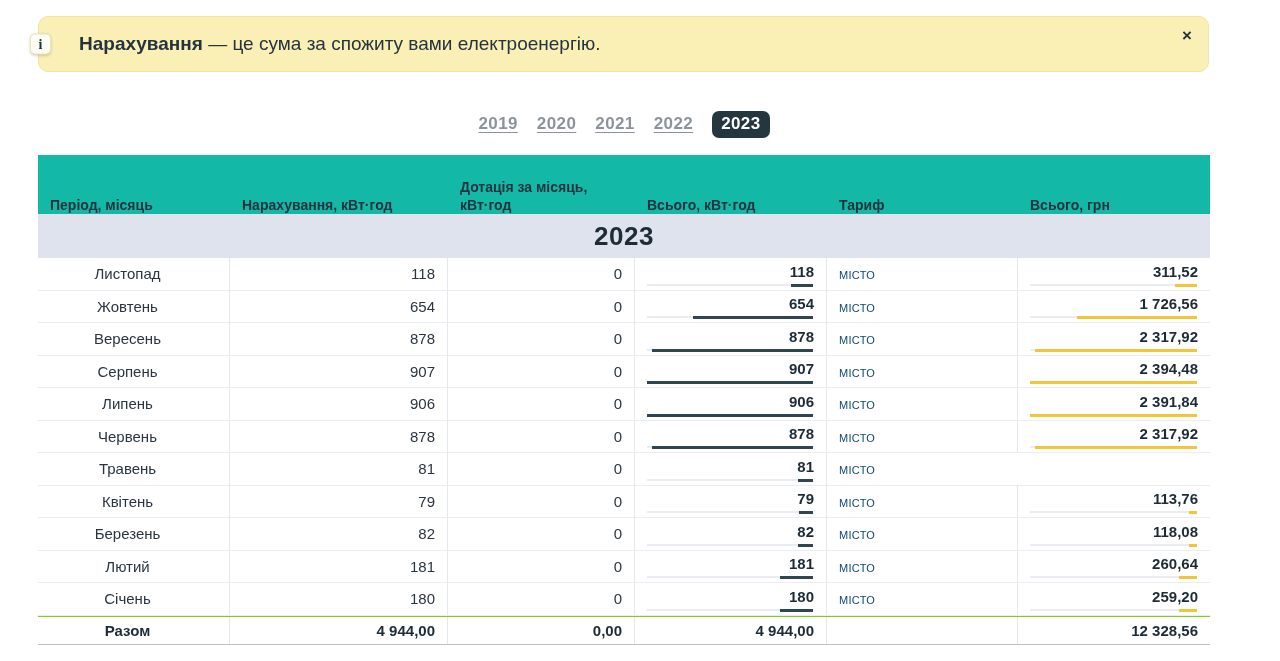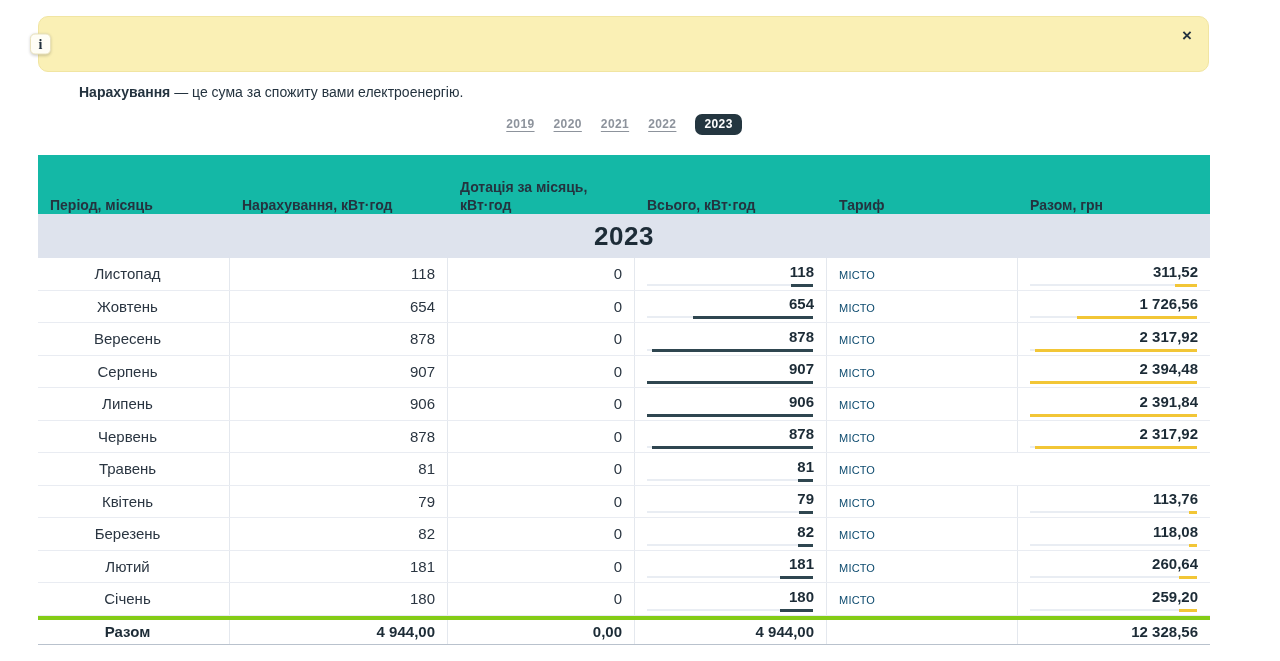--- a/index.html
+++ b/index.html
@@ -8,29 +8,29 @@
   #stage { position:relative; width:1280px; height:661px; overflow:hidden; }
 
   
   .banner { position:absolute; left:38px; top:16px; width:1171px; height:56px;
     background:#FAF0B5; border:1px solid #F1E5A2; border-radius:10px; }
   .banner-icon { position:absolute; left:-9px; top:50%; transform:translateY(-50%);
     width:21px; height:21px; background:#FFFEF6; border:1px solid #E9E2BC; border-radius:5px;
     box-shadow:0 1px 3px rgba(0,0,0,.18); display:flex; align-items:center; justify-content:center;
     font-family:"Liberation Serif","DejaVu Serif",serif; font-weight:700; font-size:14px; color:#23323e; }
   .banner-text { position:absolute; left:40px; top:50%; transform:translateY(-50%);
-    font-size:14px; color:#24333f; white-space:nowrap;margin-top:48px; }
+    font-size:19px; color:#24333f; white-space:nowrap; }
   .banner-text b { font-weight:700; }
   .banner-close { position:absolute; right:12px; top:6px; font-size:17px; font-weight:700;
     color:#24333f; cursor:pointer; line-height:1; padding:4px; }
 
   
   .tabs { position:absolute; left:38px; top:110px; width:1172px; height:28px;
     display:flex; justify-content:center; align-items:center; gap:19px; }
-  .tab { font-size:12px; font-weight:700; letter-spacing:.4px; color:#8D939C;
+  .tab { font-size:17px; font-weight:700; letter-spacing:.4px; color:#8D939C;
     text-decoration:underline; text-underline-offset:3px; cursor:pointer; }
   .tab.selected { color:#ffffff; background:#243640; text-decoration:none;
     padding:3px 9px 4px; border-radius:7px; }
 
   
   .grid { position:absolute; left:38px; top:155px; width:1172px; }
   .thead { display:flex; background:#14b8a6; height:59px; align-items:flex-end; }
   .th { font-size:14px; font-weight:700; color:#24333f; line-height:1.25; padding:0 12px; }
   .year-row { background:#DEE3ED; height:44px; display:flex; align-items:center;
     justify-content:center; font-size:26px; font-weight:800; color:#1d2c37; letter-spacing:.5px; }
@@ -38,21 +38,21 @@
   .tr > div { position:relative; display:flex; align-items:center; padding:0 12px;
     font-size:15px; white-space:nowrap; border-right:1px solid #E4E8EE; }
   .tr > div:last-child { border-right:none; }
   .c0{width:192px} .c1{width:218px} .c2{width:187px} .c3{width:192px} .c4{width:191px} .c5{width:192px}
   .cell-center { justify-content:center; padding-right:24px !important; color:#2a3541; }
   .cell-num { justify-content:flex-end; color:#2a3541; }
   .cell-bold { justify-content:flex-end; font-weight:700; color:#1c2b36; padding-bottom:5px !important; }
   .cell-tariff { font-variant:small-caps; font-size:14px; letter-spacing:.3px; color:#0c4a6e; }
   .meter { position:absolute; left:12px; right:13px; bottom:4px; height:2px; background:#E9EDF3; }
   .meter .fill { position:absolute; right:0; bottom:-1px; height:3px; }
-  .tr.total { height:29.5px; border-top:4px solid #84cc16; border-bottom:1px solid #B9C2CD; }
+  .tr.total { height:29.5px; border-top:1px solid #84cc16; border-bottom:1px solid #B9C2CD; }
   .tr.total > div { font-weight:700; color:#1c2b36; }
   .tr.total .cell-bold { padding-bottom:0 !important; }
 </style>
 </head>
 <body>
 
 <div id="stage">
 
   <div class="banner">
     <div class="banner-icon">i</div>
@@ -68,21 +68,21 @@
       <span class="tab selected">2023</span>
     </div>
 
   <div class="grid">
     <div class="thead">
         <div class="th c0">Період, місяць</div>
         <div class="th c1">Нарахування, кВт·год</div>
         <div class="th c2">Дотація за місяць, кВт·год</div>
         <div class="th c3">Всього, кВт·год</div>
         <div class="th c4">Тариф</div>
-        <div class="th c5">Разом, грн</div>
+        <div class="th c5">Всього, грн</div>
       </div>
     <div class="year-row">2023</div>
     <div id="tbody">
         <div class="tr">
           <div class="c0 cell-center">Листопад</div>
           <div class="c1 cell-num">118</div>
           <div class="c2 cell-num">0</div>
           <div class="c3 cell-bold">118<span class="meter">
               <span class="fill" style="width: 13%; background: rgb(47, 70, 80);"></span>
             </span></div>

